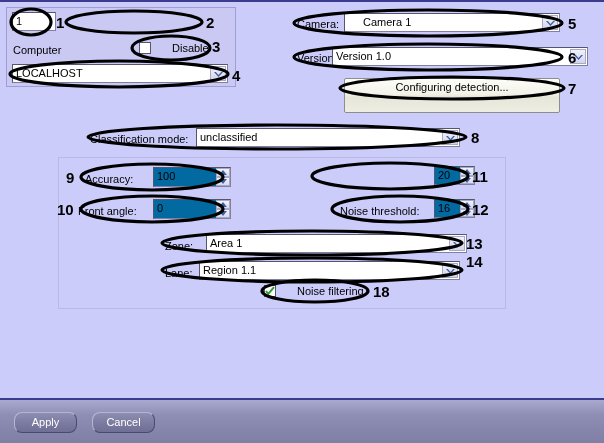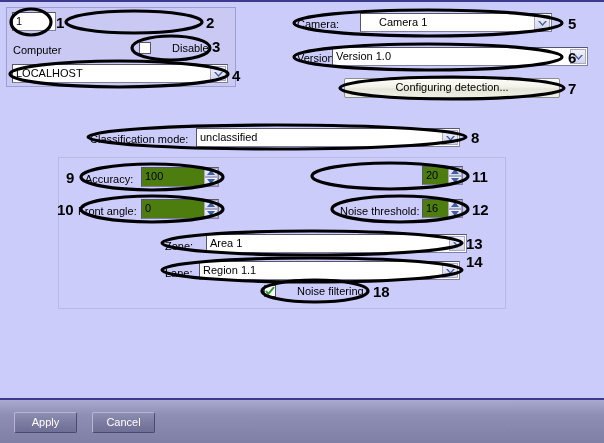--- a/index.html
+++ b/index.html
@@ -83,30 +83,31 @@
     width: 16px;
     background: linear-gradient(to bottom, #f2f2fb 0%, #d5d5ea 100%);
     border: 1px solid #a9a9c6;
     box-sizing: border-box;
   }
   .combo .arrowbtn svg { position: absolute; left: 2px; top: 4px; }
 
   .spin {
     position: absolute;
     box-sizing: border-box;
-    background: #4d7c0f;
+    background: #0369a1;
     border: 1px solid #7f7f9f;
     border-top-color: #55556e;
     border-left-color: #55556e;
     font-size: 11px;
     line-height: 15px;
     padding: 1px 15px 16px 3px;
     color: #000;
     white-space: nowrap;
     overflow: hidden;
+    margin-left: 12px;
   }
   .spinbtns {
     position: absolute;
     top: 0px;
     right: 0px;
     bottom: 0px;
     width: 14px;
     display: flex;
     flex-direction: column;
   }
@@ -166,21 +167,21 @@
   .botbtn {
     position: absolute;
     top: 12px;
     width: 63px;
     height: 21px;
     box-sizing: border-box;
     background: linear-gradient(to bottom, #8e8eb2 0%, #7c7ca2 50%, #6f6f96 100%);
     border: 1px solid #4a4a70;
     border-top-color: #b6b6d4;
     border-left-color: #b6b6d4;
-    border-radius: 2px;
+    border-radius: 8px;
     color: #ffffff;
     font-size: 11px;
     text-align: center;
     line-height: 19px;
     white-space: nowrap;
   }
 
   
   #annotations {
     position: absolute;
@@ -214,35 +215,35 @@
   </div>
 
   <div class="combo" style="left:12px; top:62px; width:216px; height:19px;">LOCALHOST<span class="arrowbtn">
       <svg width="11" height="8" viewBox="0 0 11 8">
           <path d="M1 1 L5.5 6 L10 1 L8.2 1 L5.5 4 L2.8 1 Z" fill="#3b5fa8"></path>
         </svg>
     </span></div>
 
   <div class="lbl" style="left:297px; top:16px;">Camera:</div>
 
-  <div class="combo" style="left:360px; top:11px; width:192px; height:19px;padding-left:18px;">Camera 1<span class="arrowbtn">
+  <div class="combo" style="left:344px; top:11px; width:216px; height:19px;padding-left:18px;">Camera 1<span class="arrowbtn">
       <svg width="11" height="8" viewBox="0 0 11 8">
           <path d="M1 1 L5.5 6 L10 1 L8.2 1 L5.5 4 L2.8 1 Z" fill="#3b5fa8"></path>
         </svg>
     </span></div>
 
   <div class="lbl" style="left:297px; top:50px;text-align:right;">Version:</div>
 
   <div class="combo" style="left:332px; top:45px; width:256px; height:19px;">Version 1.0<span class="arrowbtn">
       <svg width="11" height="8" viewBox="0 0 11 8">
           <path d="M1 1 L5.5 6 L10 1 L8.2 1 L5.5 4 L2.8 1 Z" fill="#3b5fa8"></path>
         </svg>
     </span></div>
 
-  <div class="pushbtn" style="left:344px; top:76px; width:216px; height:20px;">Configuring detection...</div>
+  <div class="pushbtn" style="left:344px; top:76px; width:216px; height:35px;">Configuring detection...</div>
 
   <div class="lbl" style="left:90px; top:131px;">Classification mode:</div>
 
   <div class="combo" style="left:196px; top:126px; width:264px; height:19px;">unclassified<span class="arrowbtn">
       <svg width="11" height="8" viewBox="0 0 11 8">
           <path d="M1 1 L5.5 6 L10 1 L8.2 1 L5.5 4 L2.8 1 Z" fill="#3b5fa8"></path>
         </svg>
     </span></div>
 
   <div class="groupbox flat" style="left:58px; top:155px; width:448px; height:152px;"></div>

